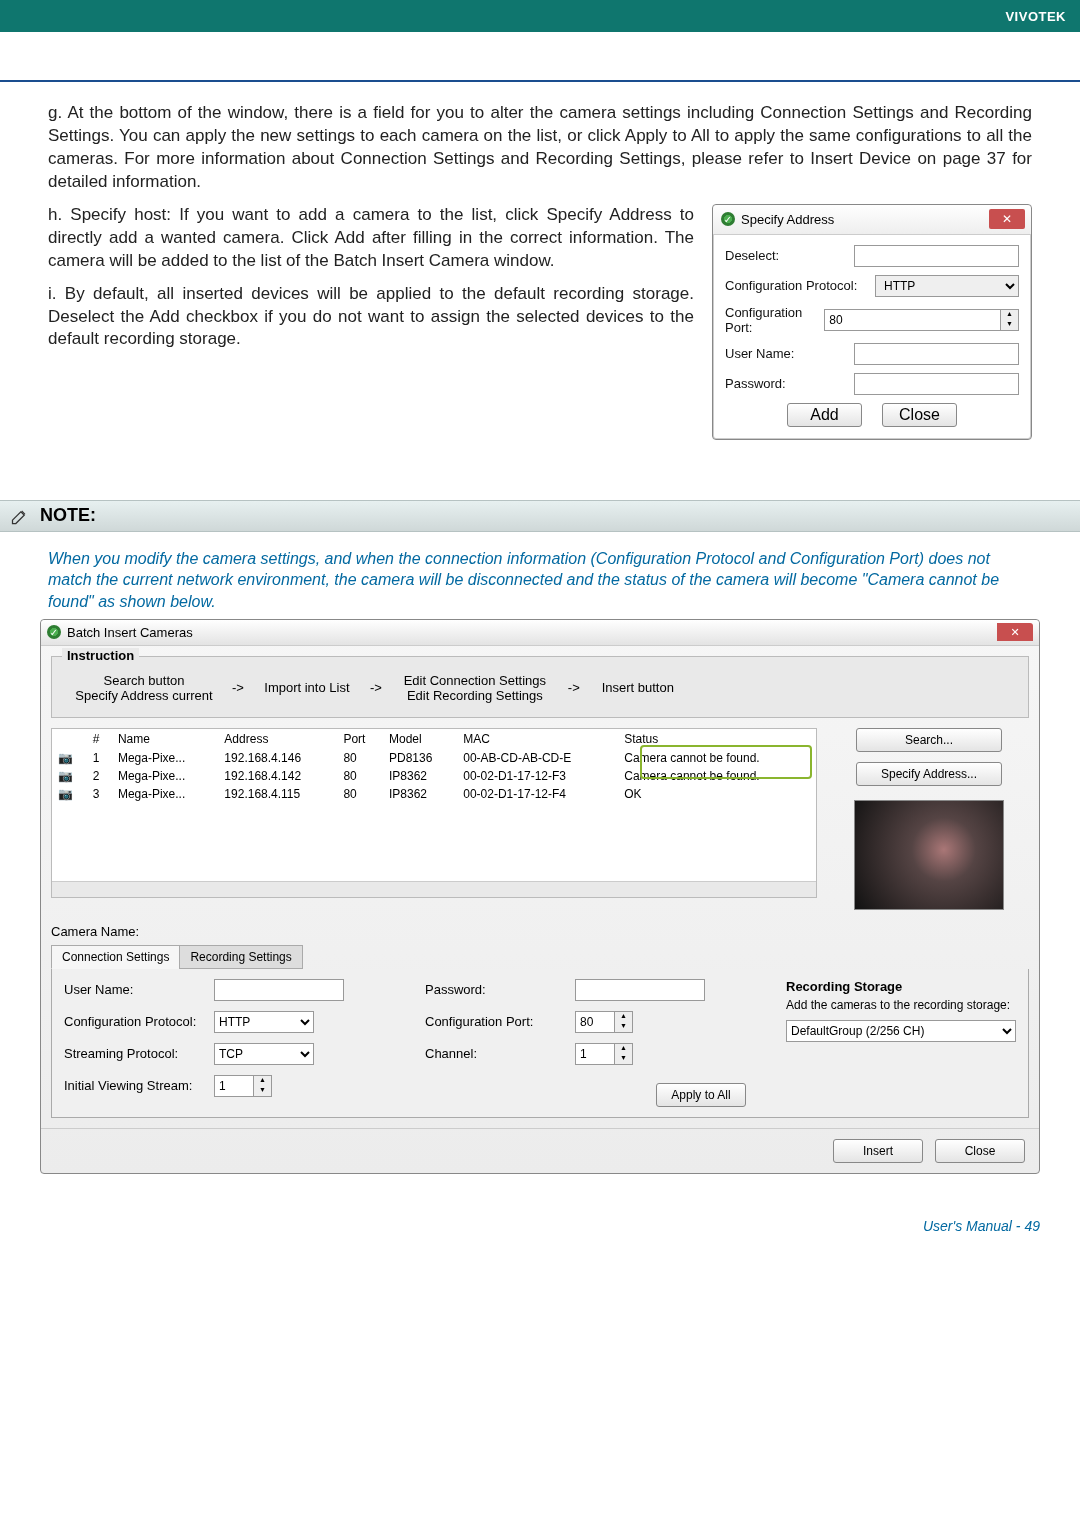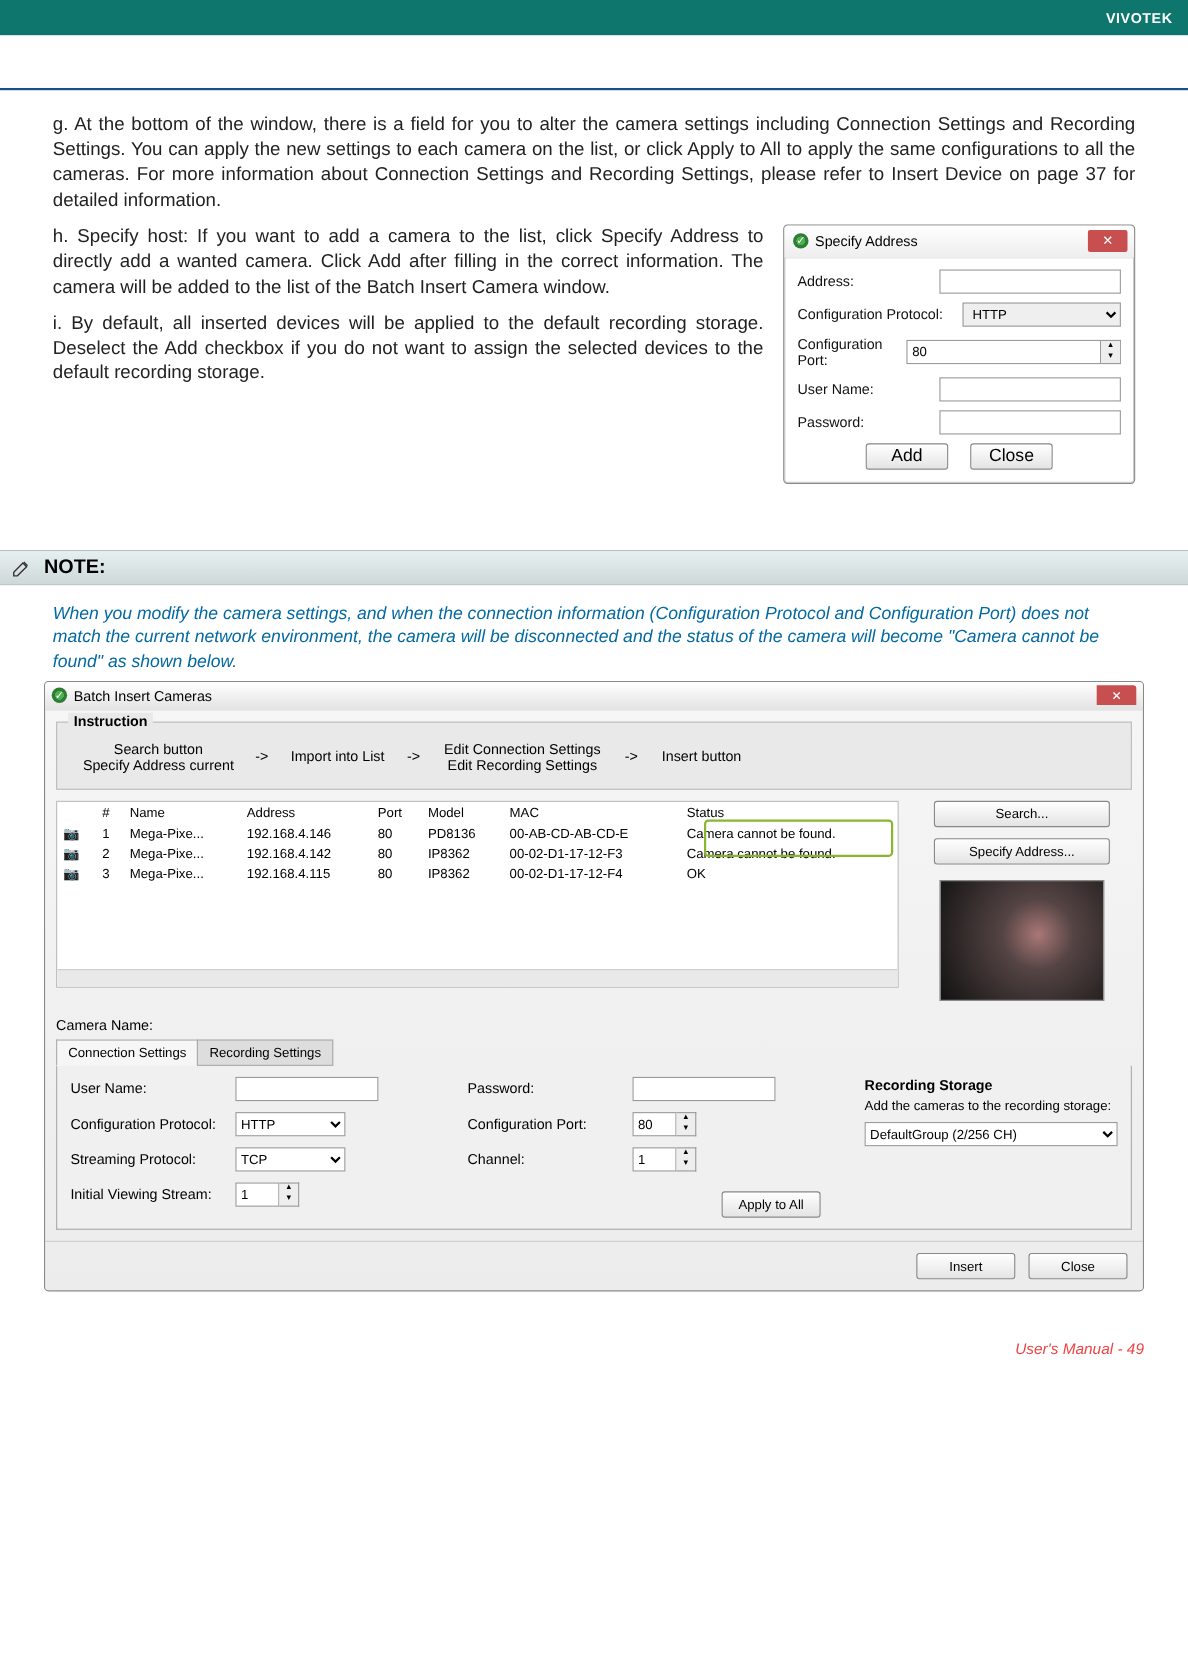--- a/index.html
+++ b/index.html
@@ -46,21 +46,21 @@
     .table-area { margin:0 10px; display:flex; gap:12px; }
     .table-left { flex:1; }
     .tbl { width:100%; border-collapse:collapse; font-size:12px; }
     .tbl thead th { text-align:left; padding:3px 6px; font-weight:normal; }
     .tbl tbody td { padding:2px 6px; }
     .cam-icon { width:14px; display:inline-block; }
     .highlight-box { border:2px solid #8ab52e; border-radius:4px; position:absolute; pointer-events:none; }
     .table-wrap { position:relative; border:1px solid #bbb; background:#fff; height:170px; overflow:hidden; }
     .table-wrap .scroll-h { position:absolute; bottom:0; left:0; right:0; height:16px; background:#e9e9e9; border-top:1px solid #ccc; }
     .side-btns { width:200px; display:flex; flex-direction:column; gap:10px; align-items:center; }
-    .side-btns button { width:160px; height:24px; background:linear-gradient(#fff,#e4e4e4); border:1px solid #888; border-radius:3px; cursor:pointer; font-size:12px; }
+    .side-btns button { width:146px; height:24px; background:linear-gradient(#fff,#e4e4e4); border:1px solid #888; border-radius:3px; cursor:pointer; font-size:12px; }
     .side-btns .preview { width:150px; height:110px; background:#000; border:1px solid #888; margin-top:4px; background:radial-gradient(circle at 60% 45%, #a77 0%, #544 30%, #111 100%); }
 
     .cam-name-row { margin:14px 10px 6px 10px; display:flex; align-items:center; gap:10px; }
     .cam-name-row input { flex:0 0 350px; height:22px; border:1px solid #999; padding:0 4px; font-size:12px; background:#fff; }
 
     .tabs { margin:0 10px; display:flex; }
     .tabs .tab { padding:4px 10px; border:1px solid #aaa; background:#ddd; font-size:12px; cursor:pointer; }
     .tabs .tab.active { background:#f6f6f6; border-bottom:1px solid #f6f6f6; }
     .tabs .tab + .tab { margin-left:-1px; }
 
@@ -78,21 +78,21 @@
     .recording-side { width:230px; }
     .recording-side h4 { font-size:13px; font-weight:bold; margin-bottom:4px; }
     .recording-side p { font-size:12px; margin-bottom:8px; }
     .recording-side select { width:100%; height:22px; border:1px solid #999; font-size:12px; background:#fff; }
     .apply-row { display:flex; justify-content:flex-end; margin-top:18px; }
     .apply-row button { width:90px; height:24px; background:linear-gradient(#fff,#e4e4e4); border:1px solid #888; border-radius:3px; cursor:pointer; font-size:12px; }
 
     .footer-btns { display:flex; justify-content:flex-end; gap:12px; padding:10px 14px; border-top:1px solid #ccc; }
     .footer-btns button { width:90px; height:24px; background:linear-gradient(#fff,#e4e4e4); border:1px solid #888; border-radius:3px; cursor:pointer; font-size:12px; }
 
-    .page-footer { margin-top:32px; padding:12px 40px 20px 12px; text-align:right; color:#ef4444; font-style:italic; font-size:14px; }
+    .page-footer { margin-top:32px; padding:12px 40px 20px 12px; text-align:right; color:#0369a1; font-style:italic; font-size:14px; }
   </style>
 </head>
 <body>
 
 <div class="header-bar">
   <span>VIVOTEK</span>
 </div>
 <div class="divider"></div>
 
 <div class="content">
@@ -107,21 +107,21 @@
     <div class="dialog1">
       <div class="dialog1-title">
         <div class="t">
           <span class="check">✓</span>
           <span>Specify Address</span>
         </div>
         <div class="close">✕</div>
       </div>
       <div class="dialog1-body">
         <div class="frow">
-          <label>Address:</label>
+          <label>Deselect:</label>
           <input type="text" style="">
         </div>
         <div class="frow">
           <label>Configuration Protocol:</label>
           <select><option>HTTP</option></select>
         </div>
         <div class="frow">
           <label>Configuration Port:</label>
           <span class="spinner">
             <input type="text" value="80" style="">

